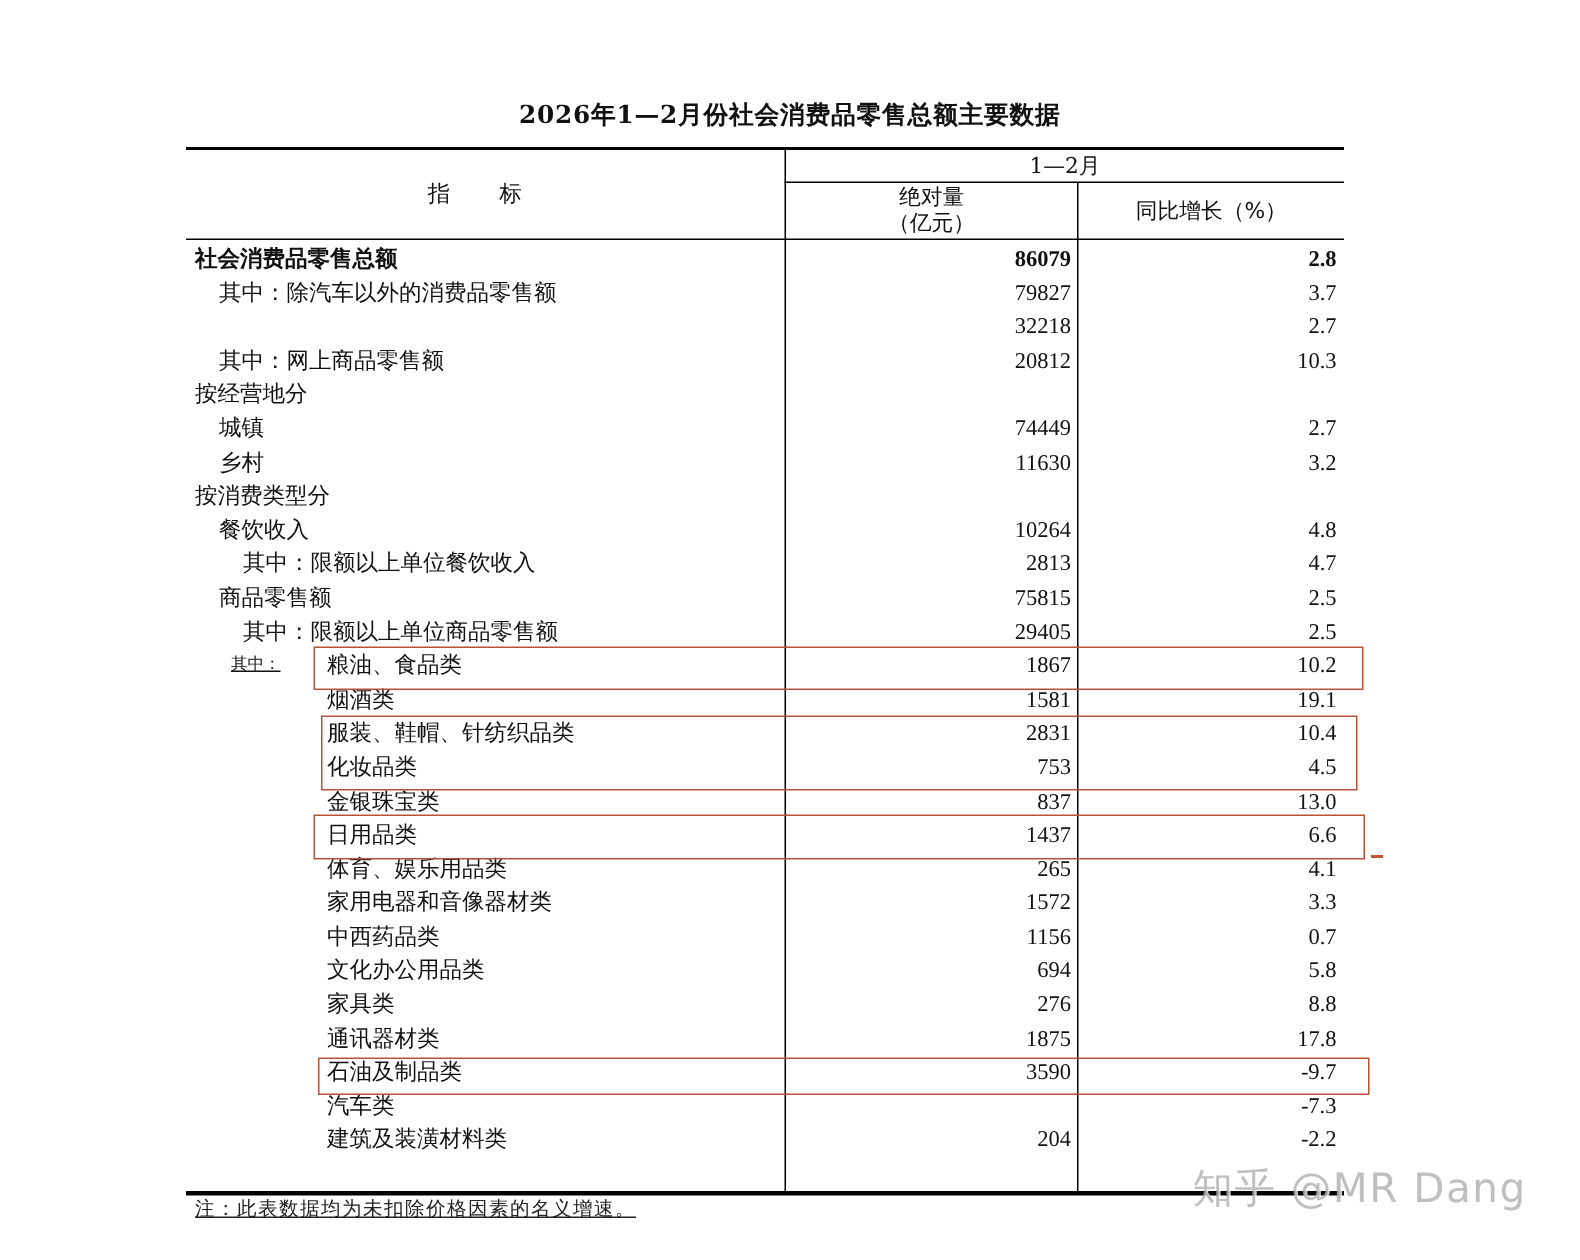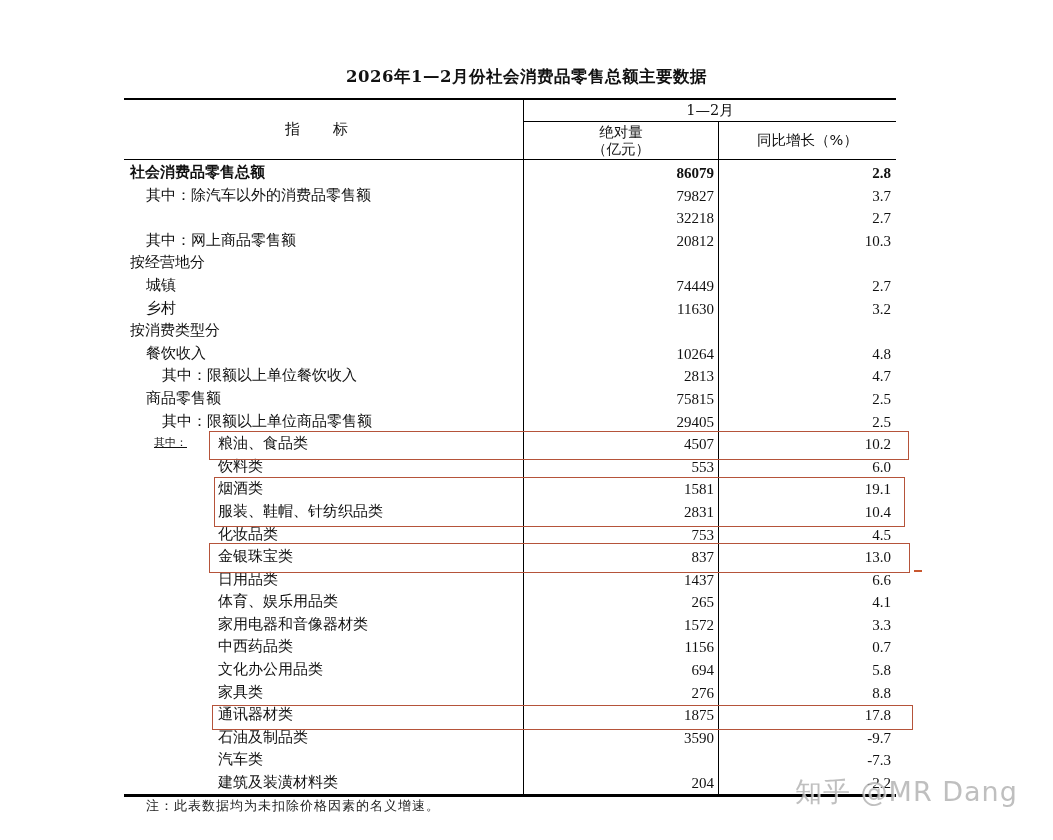--- a/index.html
+++ b/index.html
@@ -30,21 +30,21 @@
   .v1 { right:182px; width:180px; }
   .v2 { right:5px; width:160px; }
   .bold .lbl, .bold .val { font-weight:bold; }
   .lv0 { left:6px; }
   .lv1 { left:22px; }
   .lv2 { left:38px; }
   .lv3 { left:94px; }
   .prefix { position:absolute; left:30px; top:1px; font-size:11px; line-height:20px;text-decoration:underline; }
   .hl { position:absolute; border:1.2px solid #b5533a; box-sizing:border-box; pointer-events:none; }
   .red-dash { position:absolute; left:914px; top:570px; width:8px; height:1.5px; background:#c8572f; }
-  .note { position:absolute; left:146px; top:797px; font-family:"DejaVu Serif", "Liberation Serif", serif; font-size:13px; color:#222; letter-spacing:1px; }
+  .note { position:absolute; left:130px; top:797px; font-family:"DejaVu Serif", "Liberation Serif", serif; font-size:13px; color:#222; letter-spacing:1px;text-decoration:underline; }
   .watermark {
     position:absolute; left:795px; top:774px; font-size:27px; color:rgba(170,170,170,0.75);
     font-family:"DejaVu Sans", sans-serif; letter-spacing:1px;
     text-shadow: 1px 1px 0 rgba(255,255,255,0.8);
   }
 </style>
 </head>
 <body>
 
 <div class="title">2026年1—2月份社会消费品零售总额主要数据</div>
@@ -120,27 +120,22 @@
         <span class="val v2">2.5</span>
       </div>
       <div class="row">
         <span class="lbl lv2">其中：限额以上单位商品零售额</span>
         <span class="val v1">29405</span>
         <span class="val v2">2.5</span>
       </div>
       <div class="row">
         <span class="prefix">其中：</span>
         <span class="lbl lv3">粮油、食品类</span>
-        <span class="val v1">4507</span>
+        <span class="val v1">1867</span>
         <span class="val v2">10.2</span>
-      </div>
-      <div class="row">
-        <span class="lbl lv3">饮料类</span>
-        <span class="val v1">553</span>
-        <span class="val v2">6.0</span>
       </div>
       <div class="row">
         <span class="lbl lv3">烟酒类</span>
         <span class="val v1">1581</span>
         <span class="val v2">19.1</span>
       </div>
       <div class="row">
         <span class="lbl lv3">服装、鞋帽、针纺织品类</span>
         <span class="val v1">2831</span>
         <span class="val v2">10.4</span>

